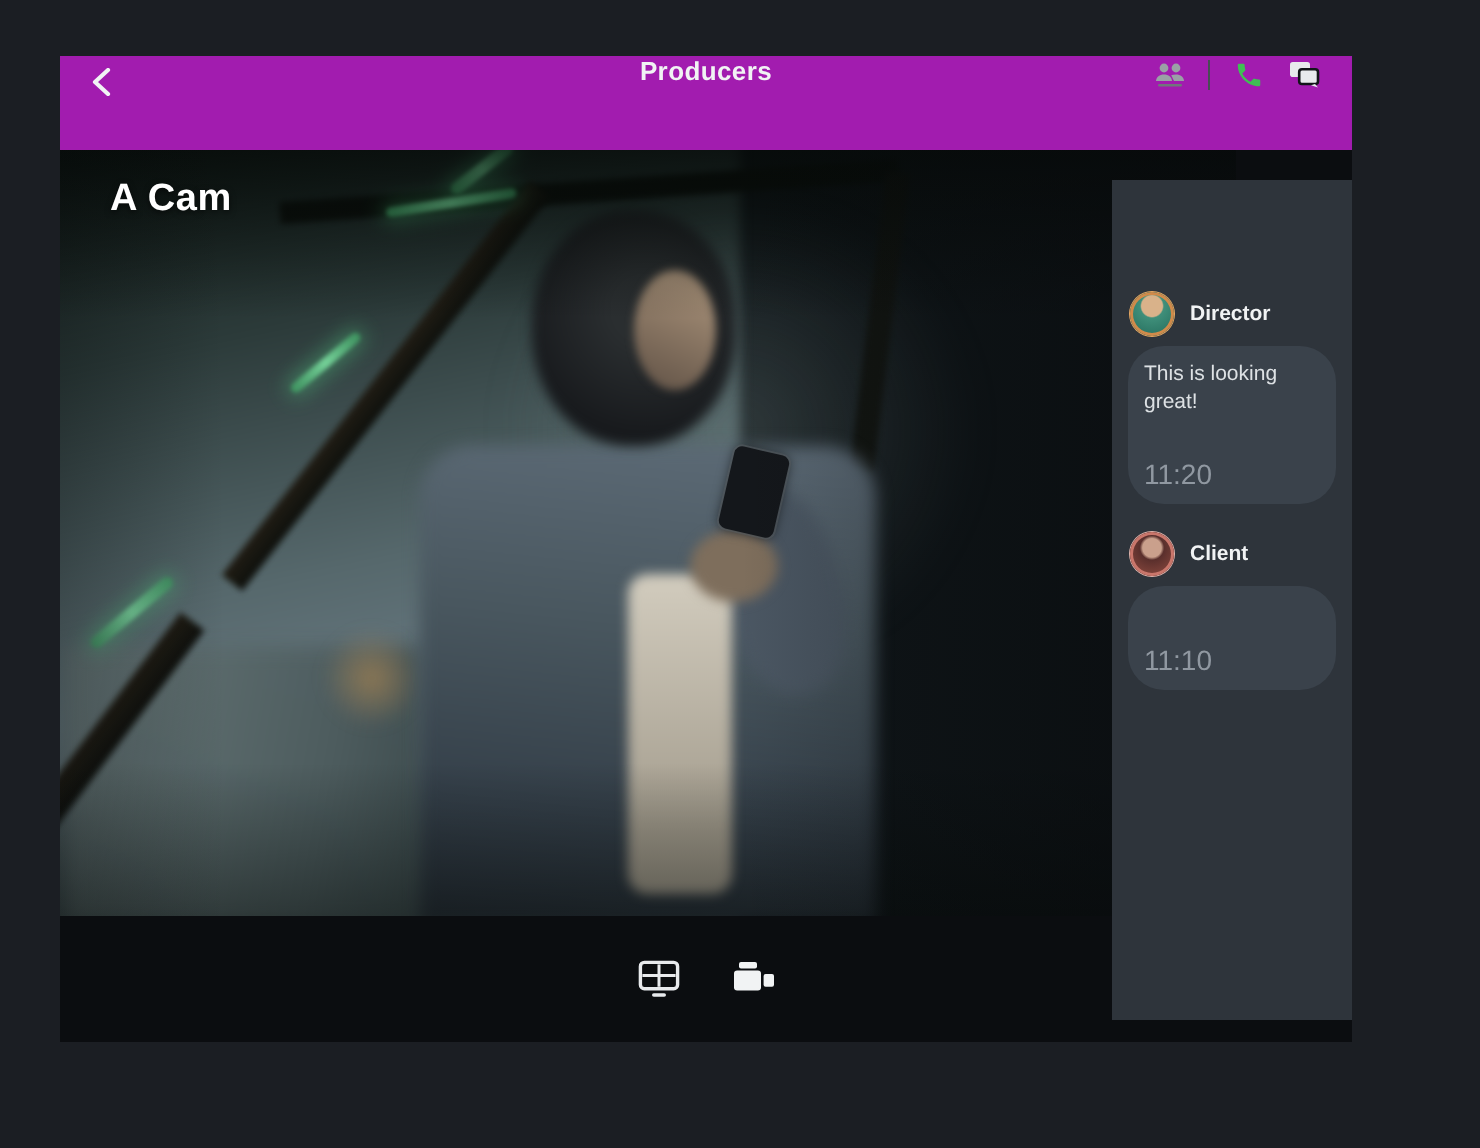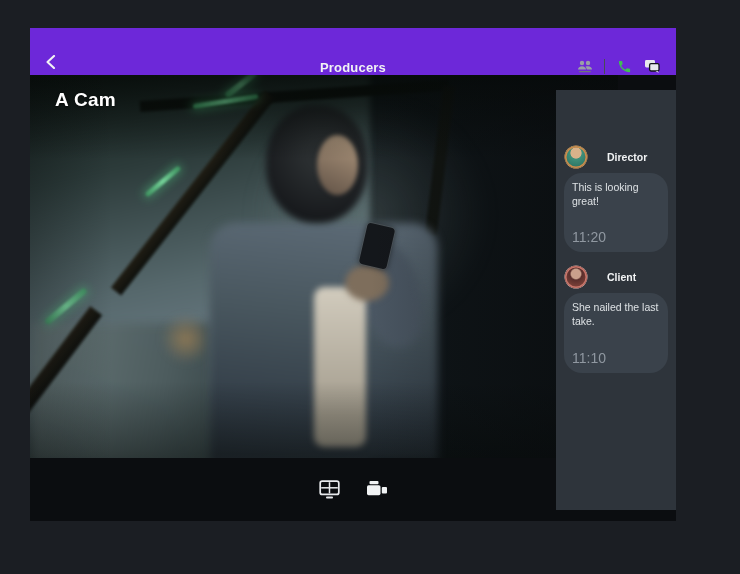--- a/index.html
+++ b/index.html
@@ -9,21 +9,21 @@
     font-family:"Liberation Sans", sans-serif;
     position:relative; overflow:hidden;
   }
   .app {
     position:absolute; left:30px; top:28px; width:646px; height:493px;
     background:#0b0d10;
   }
   
   .topbar {
     position:absolute; left:0; top:0; width:100%; height:47px;
-    background:#6d28d9; display:flex; align-items:flex-end; padding:0 15px;
+    background:#a21caf; display:flex; align-items:flex-start; padding:0 15px;
   }
   .back-btn { width:26px; height:26px; display:flex; align-items:center; justify-content:flex-start; cursor:pointer; z-index:2; }
   .title {
     position:absolute; left:0; right:0; text-align:center;
     color:#f1f3f4; font-size:13px; font-weight:700; letter-spacing:.2px;
   }
   .topbar-icons { margin-left:auto; display:flex; align-items:center; gap:10px; z-index:2; }
   .icon-btn { width:18px; height:18px; display:flex; align-items:center; justify-content:center; cursor:pointer; }
   .vdivider { width:1px; height:15px; background:#474d54; }
   
@@ -105,21 +105,21 @@
     left:0; top:0; width:100%; height:100%;
     background:
       linear-gradient(90deg, rgba(6,9,10,.28) 0%, rgba(6,9,10,0) 14%, rgba(6,9,10,0) 58%, rgba(8,10,12,.55) 92%),
       linear-gradient(180deg, rgba(4,8,6,.72) 0%, rgba(4,8,6,0) 22%, rgba(4,8,6,0) 80%, rgba(4,8,6,.45) 100%);
   }
   
   .sidebar {
     position:absolute; left:526px; top:62px; width:120px; height:420px;
     background:#2e343b; padding-top:56px;
   }
-  .chat-row { display:flex; align-items:center; gap:20px; padding:0 9px; margin-bottom:5px; }
+  .chat-row { display:flex; align-items:center; gap:8px; padding:0 9px; margin-bottom:5px; }
   .avatar { width:22px; height:22px; border-radius:50%; flex:0 0 auto; }
   .avatar-director {
     background:radial-gradient(circle at 50% 32%, #d9b28a 28%, #3f8f7a 32%, #2f7a68 70%);
     box-shadow:0 0 0 1.5px #d08a4a inset, 0 0 0 .5px #e8a963;
   }
   .avatar-client {
     background:radial-gradient(circle at 50% 36%, #caa08c 26%, #5a2f2c 34%, #7a4038 70%);
     box-shadow:0 0 0 1.5px #c9766b inset, 0 0 0 .5px #e0b4ac;
   }
   .author { color:#f1f3f4; font-size:10.5px; font-weight:700; }
@@ -218,21 +218,20 @@
     <div class="bubble">
       <div class="msg-text">This is looking great!</div>
       <div class="msg-time">11:20</div>
     </div>
 
     <div class="chat-row">
       <div class="avatar avatar-client"></div>
       <div class="author">Client</div>
     </div>
     <div class="bubble">
-      <div class="msg-text">She nailed the last take.</div>
       <div class="msg-time">11:10</div>
     </div>
 
   </div>
 
   <div class="controls">
     <div class="ctrl-btn">
       <span>
         <svg width="21" height="19" viewBox="0 0 21 19">
           <rect x="1.2" y="1.2" width="18.6" height="13.2" rx="2" fill="none" stroke="#e8eaed" stroke-width="1.7"></rect>

